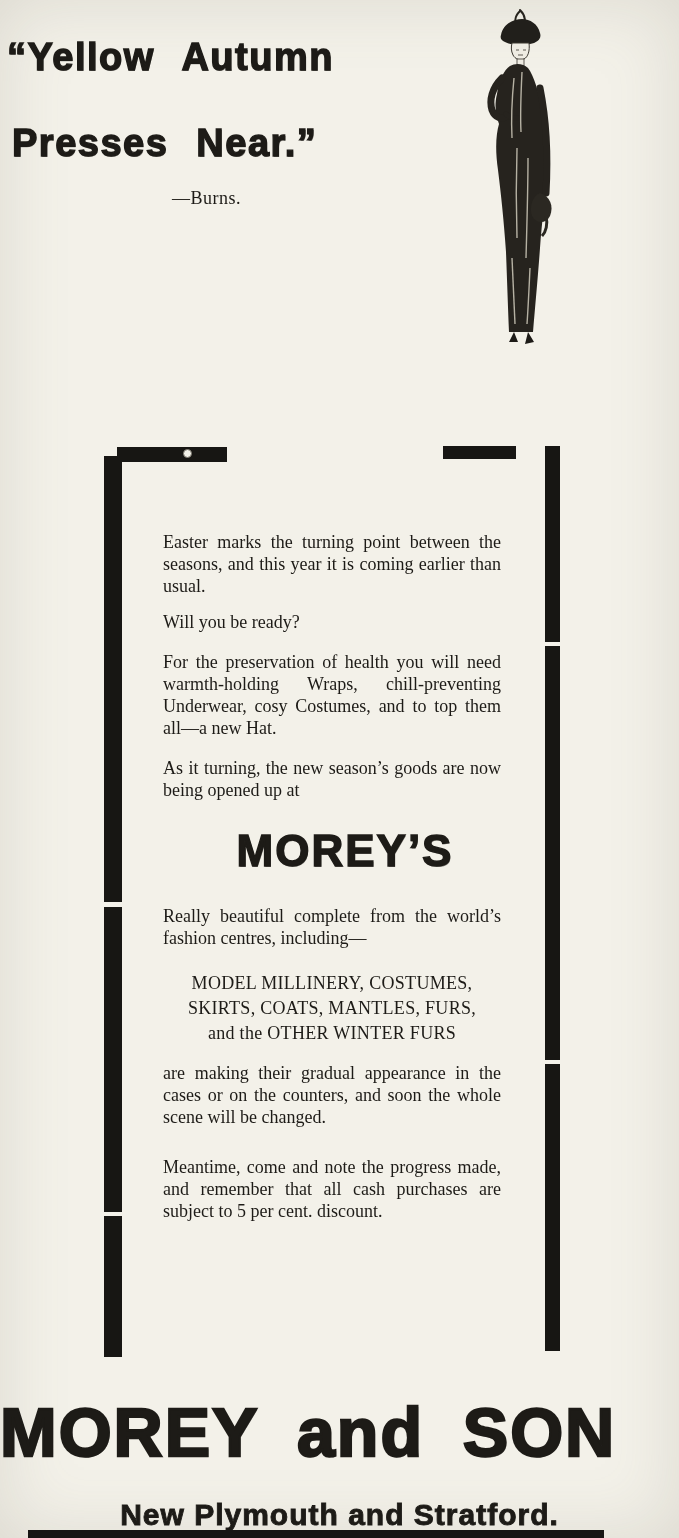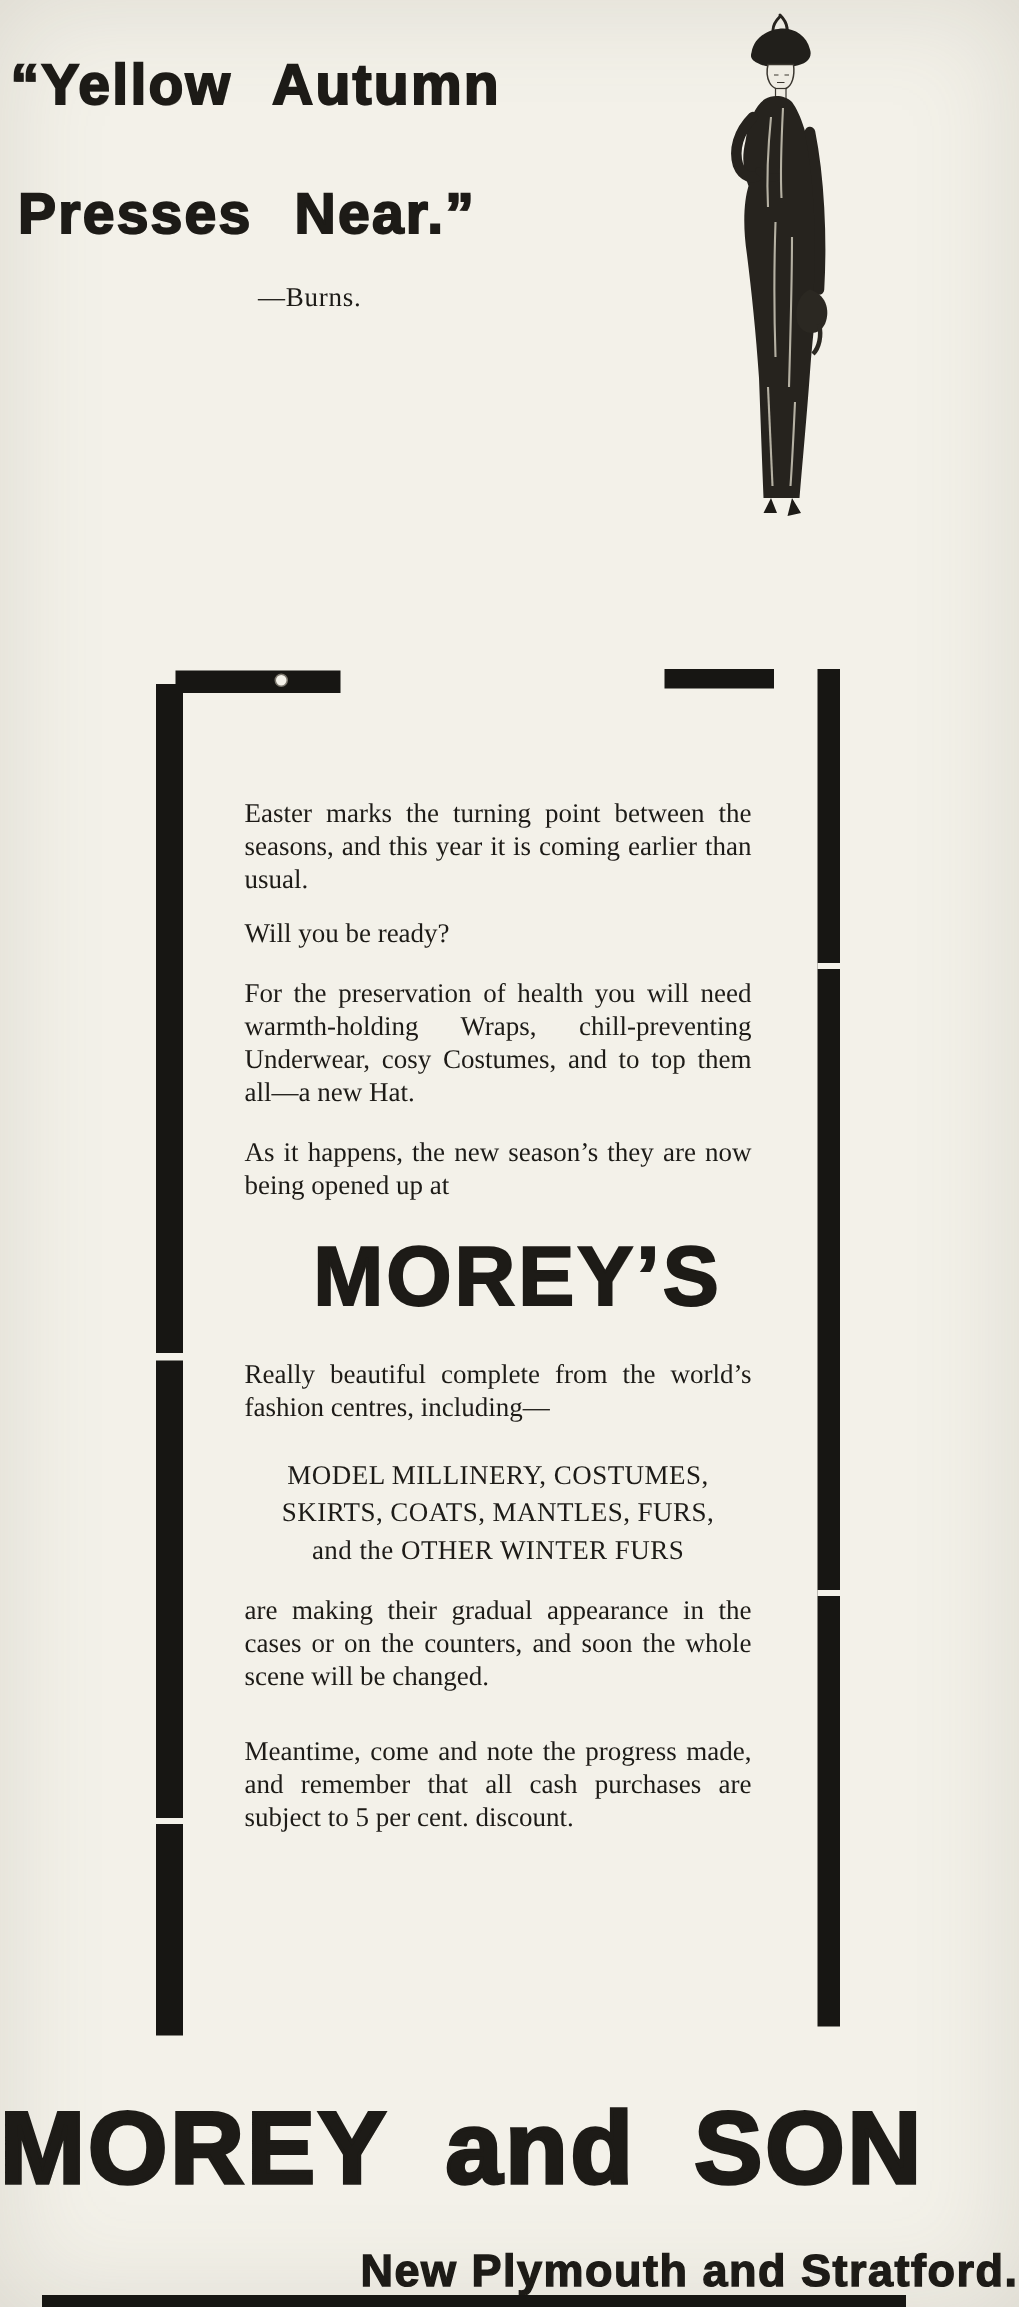--- a/index.html
+++ b/index.html
@@ -70,21 +70,21 @@
   .para.m18 { margin-bottom: 18px; }
   .para.m22 { margin-bottom: 22px; }
   .para.m26 { margin-bottom: 26px; }
   .para.m28 { margin-bottom: 28px; }
   .brand {
     margin: 2px 0 30px 0;
     padding-left: 26px;
     text-align: center;
     font-family: "Liberation Sans", sans-serif;
     font-weight: bold;
-    font-size: 56px; line-height: 48px;
+    font-size: 44px; line-height: 48px;
     letter-spacing: 2px;
     -webkit-text-stroke: 1.4px var(--ink, #1d1b17);
     text-shadow: 0.6px 0.8px 0 rgba(20,18,14,0.5);
   }
   .list { margin: 0 0 16px 0; text-align: center; }
   .list-line { line-height: 25px; letter-spacing: 0.3px; }
 
   
   .company {
     position: absolute; left: 0; top: 1398px; width: 545px;
@@ -92,21 +92,21 @@
     font-family: "Liberation Sans", sans-serif;
     font-weight: bold;
     font-size: 68px; line-height: 1;
     letter-spacing: 2px; word-spacing: 18px;
     -webkit-text-stroke: 2.4px var(--ink, #1d1b17);
     text-shadow: 1px 1px 0 rgba(20,18,14,0.5);
     white-space: nowrap;
   }
   .locations {
     position: absolute; left: 0; top: 1498px; width: 679px;
-    text-align: right;
+    text-align: center;
     font-family: "Liberation Sans", sans-serif;
     font-weight: bold;
     font-size: 30px; line-height: 1.1;
     letter-spacing: 1px;
     -webkit-text-stroke: 0.9px var(--ink, #1d1b17);
   }
   .bottom-rule {
     position: absolute; left: 28px; top: 1530px;
     width: 576px; height: 8px;
     background: #171613;
@@ -163,21 +163,21 @@
   <div class="bar bar-right"></div>
   <div class="print-gap gap-l1"></div>
   <div class="print-gap gap-l2"></div>
   <div class="print-gap gap-r1"></div>
   <div class="print-gap gap-r2"></div>
 
   <div class="content">
     <p class="para">Easter marks the turning point between the seasons, and this year it is coming earlier than usual.</p>
     <p class="para m18">Will you be ready?</p>
     <p class="para m18">For the preservation of health you will need warmth-holding Wraps, chill-preventing Underwear, cosy Costumes, and to top them all—a new Hat.</p>
-    <p class="para m26">As it happens, the new season’s they are now being opened up at</p>
+    <p class="para m26">As it turning, the new season’s goods are now being opened up at</p>
     <div class="brand">MOREY’S</div>
     <p class="para m22">Really beautiful complete from the world’s fashion centres, including—</p>
     <div class="list">
       <div class="list-line">MODEL MILLINERY, COSTUMES,</div>
       <div class="list-line">SKIRTS, COATS, MANTLES, FURS,</div>
       <div class="list-line">and the OTHER WINTER FURS</div>
     </div>
     <p class="para m28">are making their gradual appearance in the cases or on the counters, and soon the whole scene will be changed.</p>
     <p class="para">Meantime, come and note the progress made, and remember that all cash purchases are subject to 5 per cent. discount.</p>
   </div>

